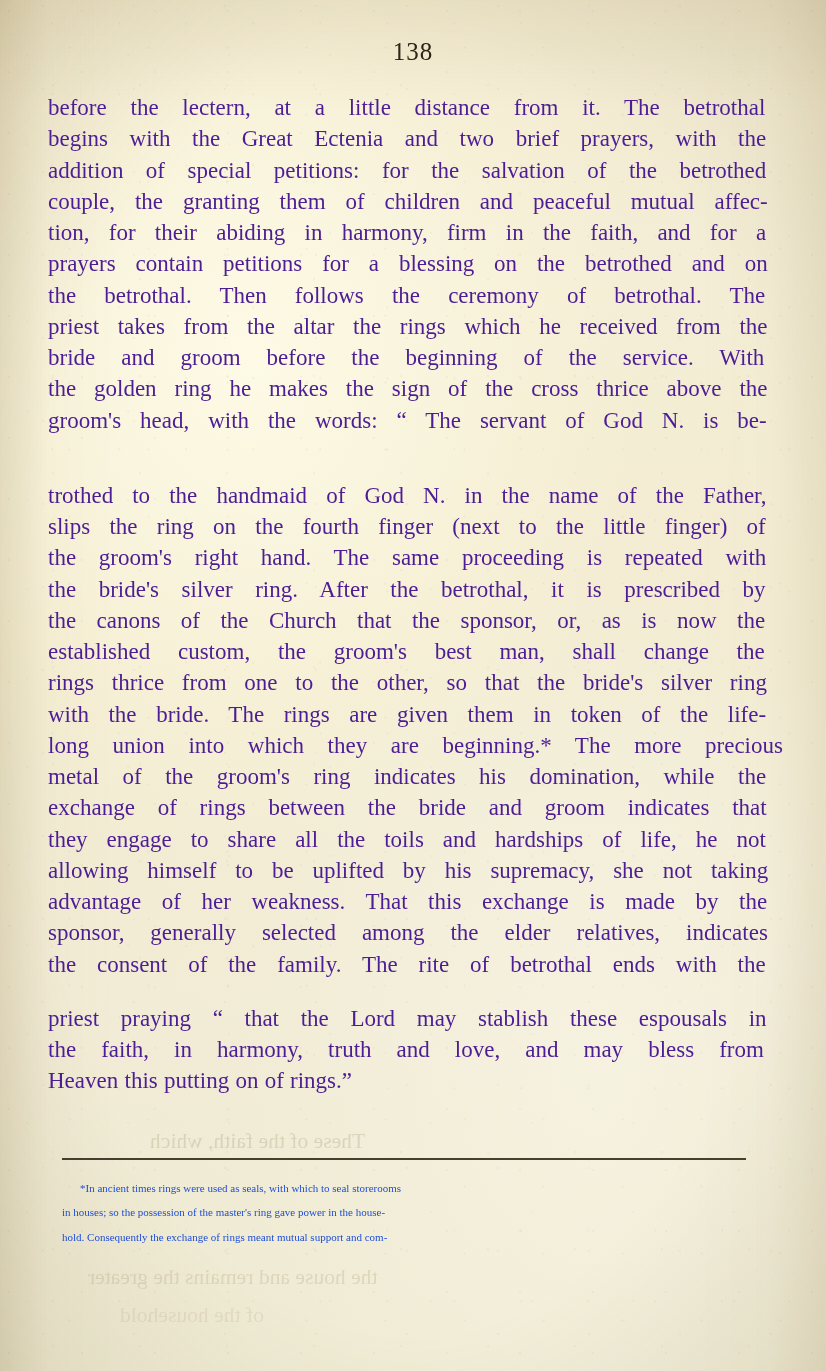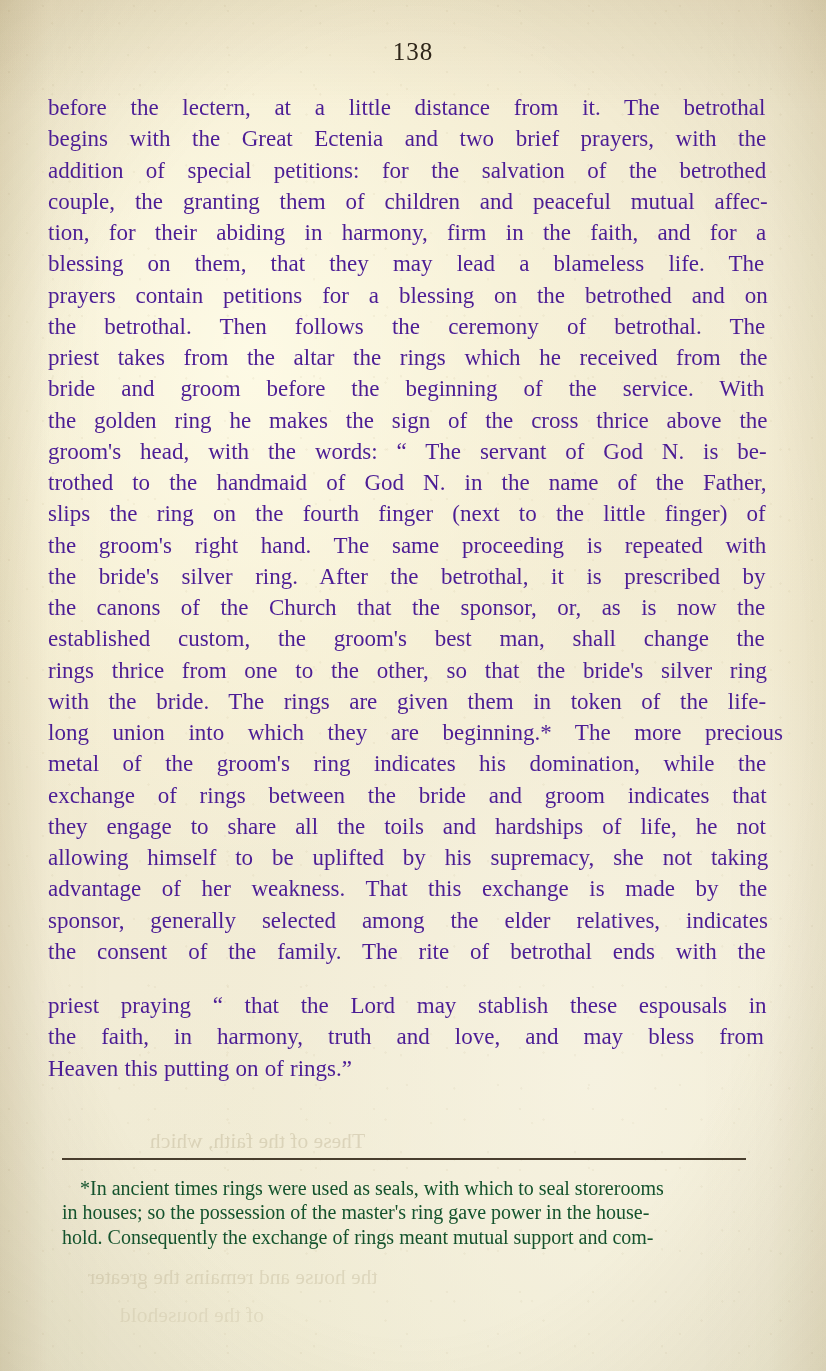--- a/index.html
+++ b/index.html
@@ -115,23 +115,23 @@
     height: 0;
     border-top: 2px solid #3a2f20;
     opacity: 0.92;
   }
 
   .footnote {
     position: absolute;
     left: 62px;
     top: 1176px;
     width: 700px;
-    font-size: 20px;
+    font-size: 11px;
     line-height: 24.4px;
-    color: #14532d;
+    color: #1d4ed8;
   }
   .footnote .fn-line {
     display: block;
     white-space: nowrap;
   }
   .footnote .fn-indent { padding-left: 18px; }
 
   
   .ghost {
     position: absolute;
@@ -165,28 +165,27 @@
 
     <div class="folio">138</div>
 
     <div class="body-block">
       <div class="para">
         <span class="ln" style="white-space: nowrap; display: block; word-spacing: 18px;">before the lectern, at a little distance from it.   The betrothal</span>
         <span class="ln" style="white-space: nowrap; display: block; word-spacing: 15.8px;">begins with the Great Ectenia and two brief prayers, with the</span>
         <span class="ln" style="white-space: nowrap; display: block; word-spacing: 16.7222px;">addition of special petitions: for the salvation of the betrothed</span>
         <span class="ln" style="white-space: nowrap; display: block; word-spacing: 14.1667px;">couple, the granting them of children and peaceful mutual affec-</span>
         <span class="ln" style="white-space: nowrap; display: block; word-spacing: 13.5px;">tion, for their abiding in harmony, firm in the faith, and for a</span>
-        <span class="ln" style="white-space: nowrap; display: block; word-spacing: 18.4px;">blessing on them, that they may lead a blameless life.   The</span>
         <span class="ln" style="white-space: nowrap; display: block; word-spacing: 14.1px;">prayers contain petitions for a blessing on the betrothed and on</span>
         <span class="ln" style="white-space: nowrap; display: block; word-spacing: 22.375px;">the betrothal.   Then follows the ceremony of betrothal.   The</span>
         <span class="ln" style="white-space: nowrap; display: block; word-spacing: 12.8636px;">priest takes from the altar the rings which he received from the</span>
         <span class="ln" style="white-space: nowrap; display: block; word-spacing: 20.2778px;">bride and groom before the beginning of the service.   With</span>
         <span class="ln" style="white-space: nowrap; display: block; word-spacing: 12.1667px;">the golden ring he makes the sign of the cross thrice above the</span>
         <span class="ln" style="white-space: nowrap; display: block; word-spacing: 13.1667px;">groom's head, with the words: “ The servant of God N. is be-</span>
-        <span class="ln" style="white-space: nowrap; display: block; word-spacing: 13.3333px;">trothed to the handmaid of God N. in the name of the Father,</span>
+        <span class="ln" style="white-space: nowrap; display: block; word-spacing: 13.3333px; margin-top: 44px;">trothed to the handmaid of God N. in the name of the Father,</span>
         <span class="ln" style="white-space: nowrap; display: block; word-spacing: 13.5px;">slips the ring on the fourth finger (next to the little finger) of</span>
         <span class="ln" style="white-space: nowrap; display: block; word-spacing: 16.9444px;">the groom's right hand.   The same proceeding is repeated with</span>
         <span class="ln" style="white-space: nowrap; display: block; word-spacing: 16.8px;">the bride's silver ring.   After the betrothal, it is prescribed by</span>
         <span class="ln" style="white-space: nowrap; display: block; word-spacing: 14.6667px;">the canons of the Church that the sponsor, or, as is now the</span>
         <span class="ln" style="white-space: nowrap; display: block; word-spacing: 22px;">established custom, the groom's best man, shall change the</span>
         <span class="ln" style="white-space: nowrap; display: block; word-spacing: 12px;">rings thrice from one to the other, so that the bride's silver ring</span>
         <span class="ln" style="white-space: nowrap; display: block; word-spacing: 13.8333px;">with the bride.   The rings are given them in token of the life-</span>
         <span class="ln" style="white-space: nowrap; display: block; word-spacing: 17.8333px;">long union into which they are beginning.*   The more precious</span>
         <span class="ln" style="white-space: nowrap; display: block; word-spacing: 17.7222px;">metal of the groom's ring indicates his domination, while the</span>
         <span class="ln" style="white-space: nowrap; display: block; word-spacing: 17.0556px;">exchange of rings between the bride and groom indicates that</span>

